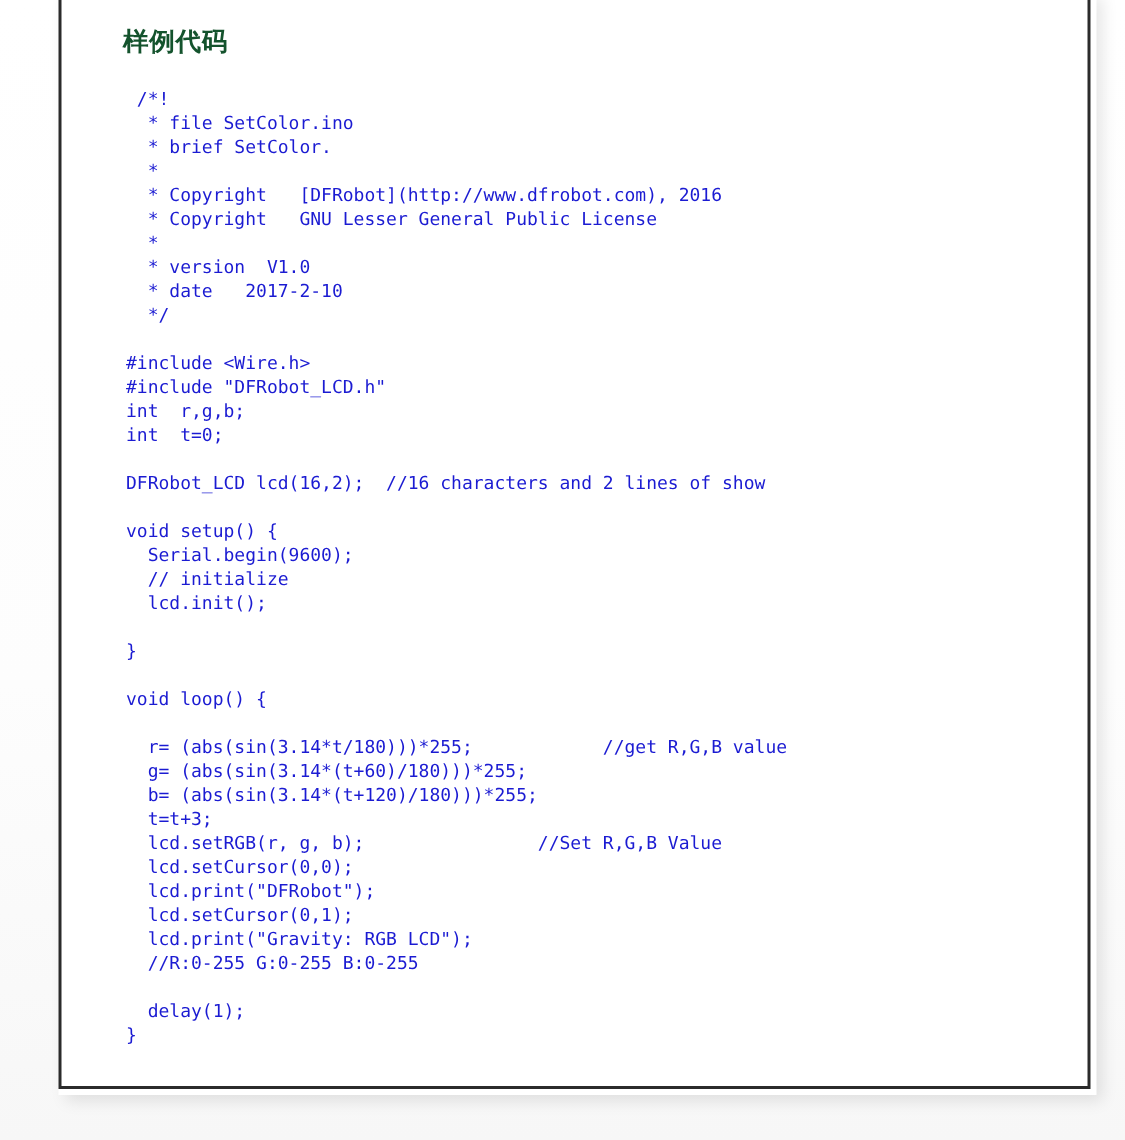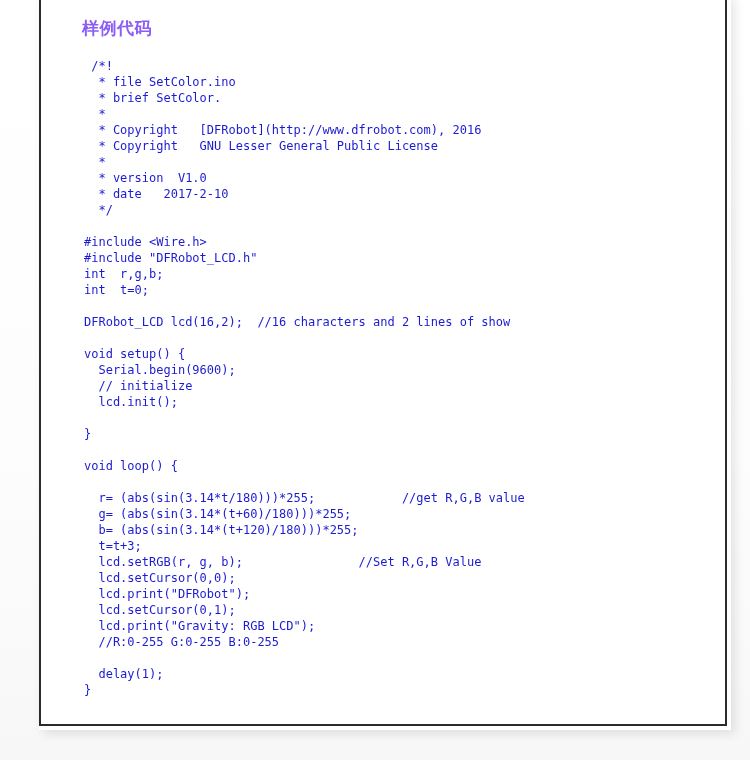--- a/index.html
+++ b/index.html
@@ -55,21 +55,21 @@
   }
 
   #doc-title {
     position: absolute;
     left: 41px;
     top: 21px;
     font-family: "DejaVu Sans", "Liberation Sans", sans-serif;
     font-weight: bold;
     font-size: 17px;
     line-height: 22px;
-    color: #8b5cf6;
+    color: #14532d;
     letter-spacing: 0.5px;
     white-space: pre;
   }
 
   #code-block {
     position: absolute;
     left: 43px;
     top: 62px;
     width: 600px;
     margin: 0;

